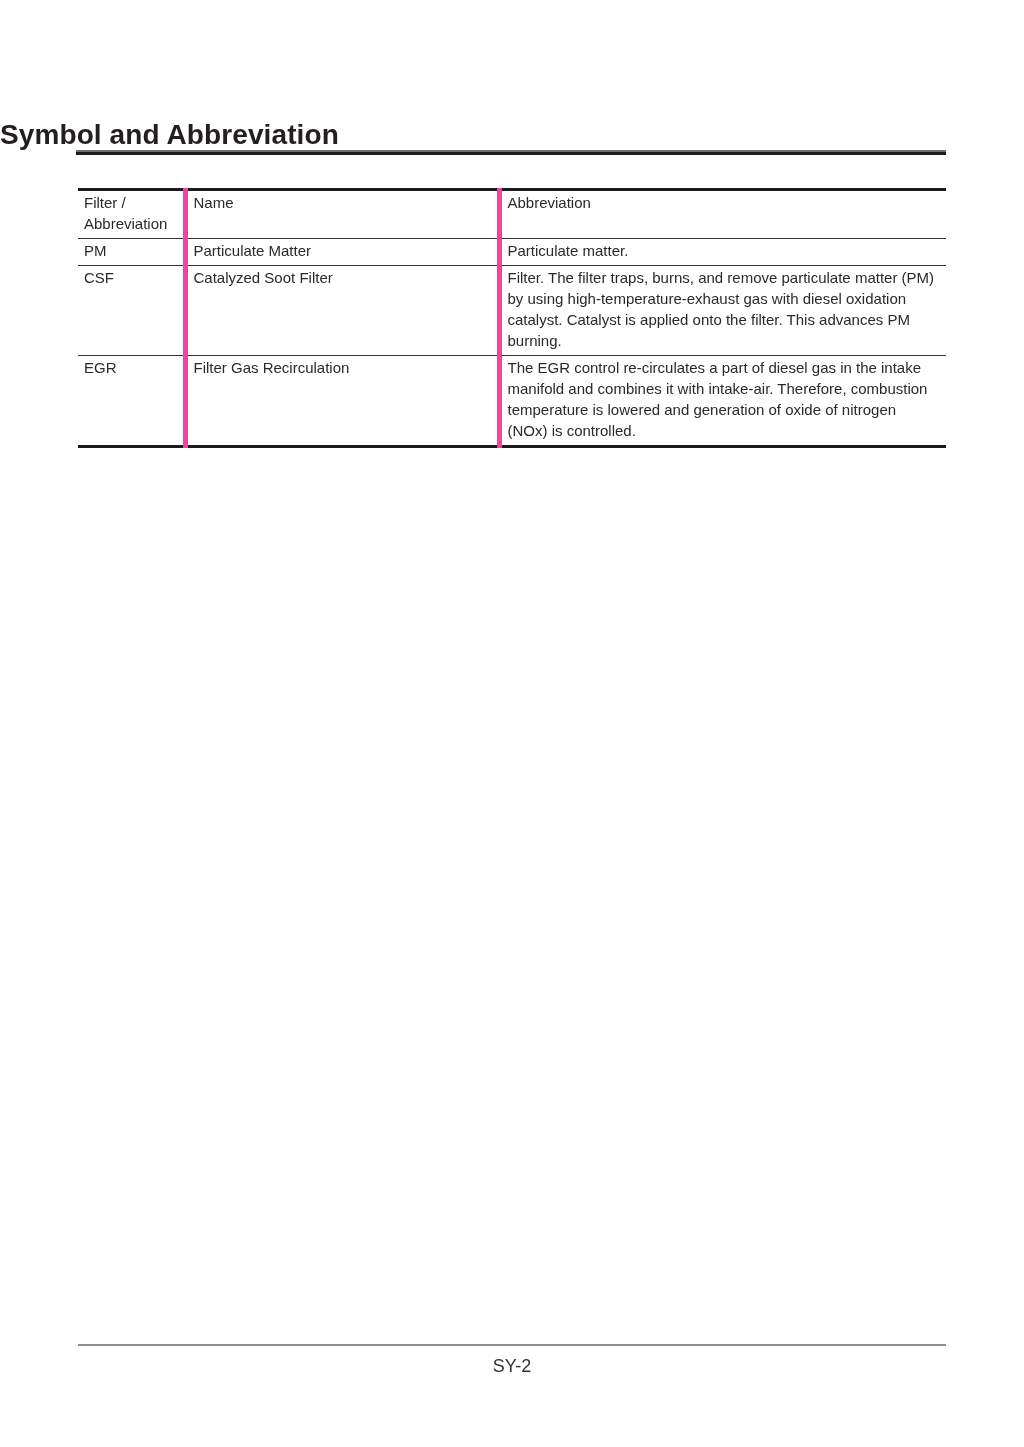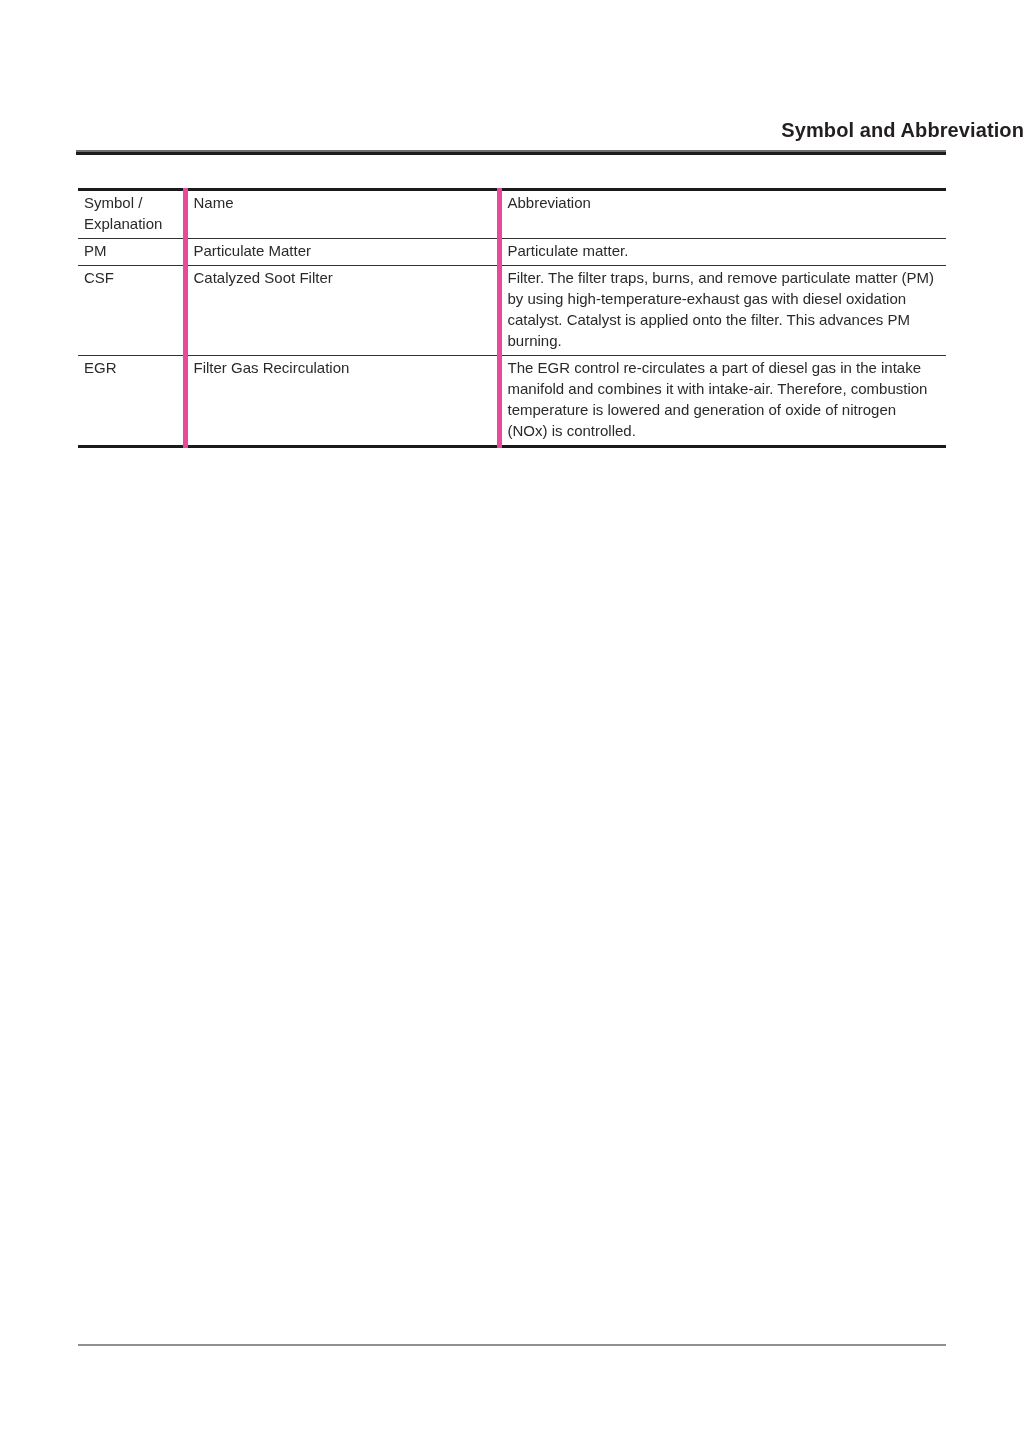--- a/index.html
+++ b/index.html
@@ -16,22 +16,22 @@
     position: relative;
     width: 1024px;
     height: 1447px;
     background: #ffffff;
   }
   .doc-title {
     position: absolute;
     top: 119px;
     left: 0;
     width: 100%;
-    text-align: right;
-    font-size: 20px;
+    text-align: left;
+    font-size: 28px;
     font-weight: bold;
     color: #231f20;
     letter-spacing: 0.1px;
   }
   .double-rule {
     position: absolute;
     top: 150px;
     left: 76px;
     width: 870px;
     height: 1px;
@@ -94,21 +94,21 @@
   <div class="double-rule"></div>
 
   <table class="abbrev-table">
     <colgroup>
       <col class="c1">
         <col class="c2">
         <col class="c3">
     </colgroup>
     <thead>
       <tr>
-        <th>Symbol / Explanation</th>
+        <th>Filter / Abbreviation</th>
         <th>Name</th>
         <th>Abbreviation</th>
       </tr>
     </thead>
     <tbody>
       <tr>
         <td>PM</td>
         <td>Particulate Matter</td>
         <td>Particulate matter.</td>
       </tr>
@@ -120,14 +120,15 @@
       <tr>
         <td>EGR</td>
         <td>Filter Gas Recirculation</td>
         <td>The EGR control re-circulates a part of diesel gas in the intake manifold and combines it with intake-air. Therefore, combustion temperature is lowered and generation of oxide of nitrogen (NOx) is controlled.</td>
       </tr>
     </tbody>
   </table>
 
   <div class="footer-rule"></div>
 
+  <div class="footer-page-number">SY-2</div>
 
 </div>
 
 </body></html>

